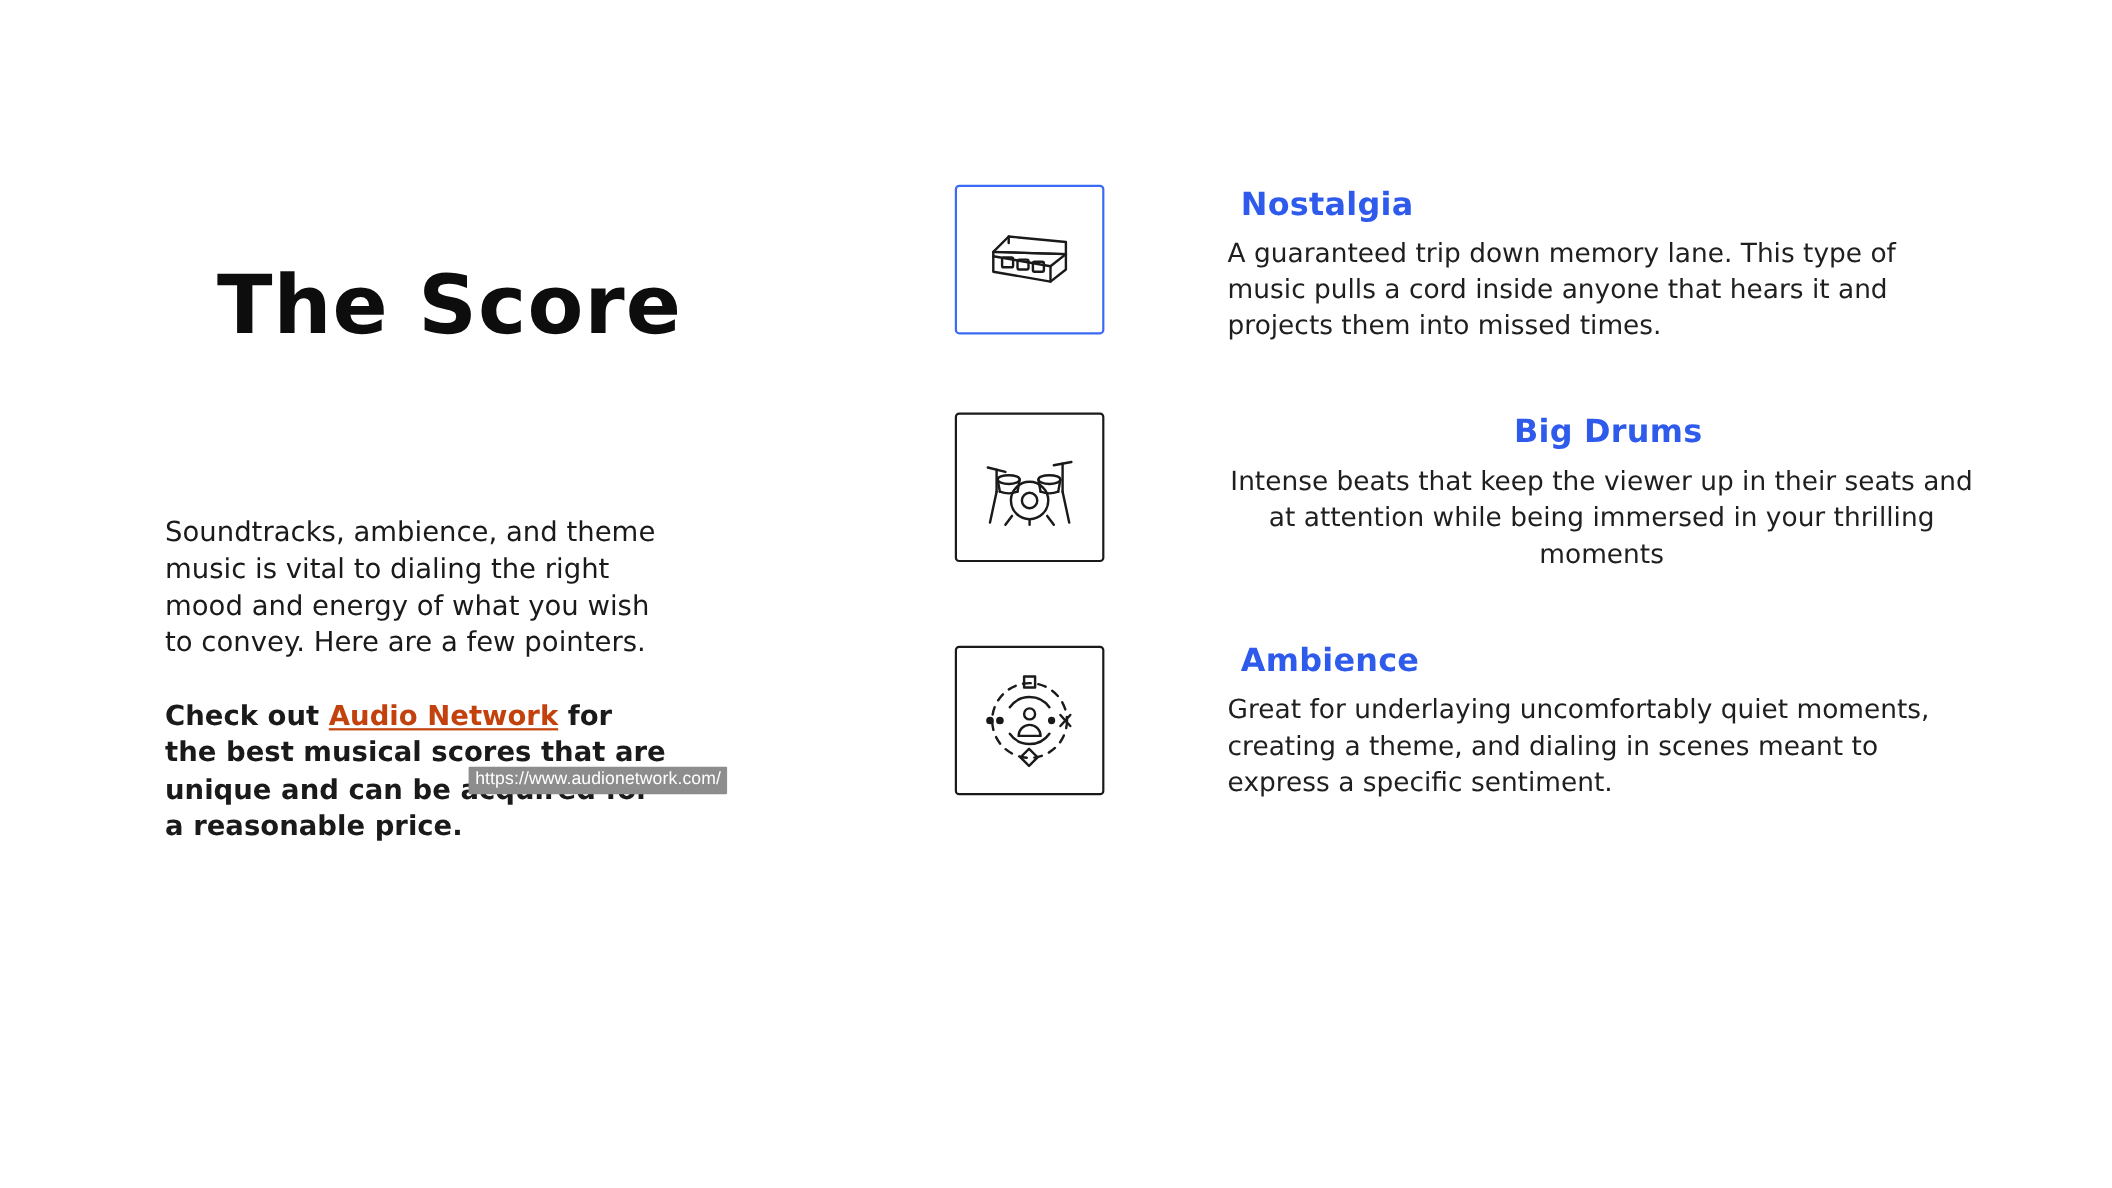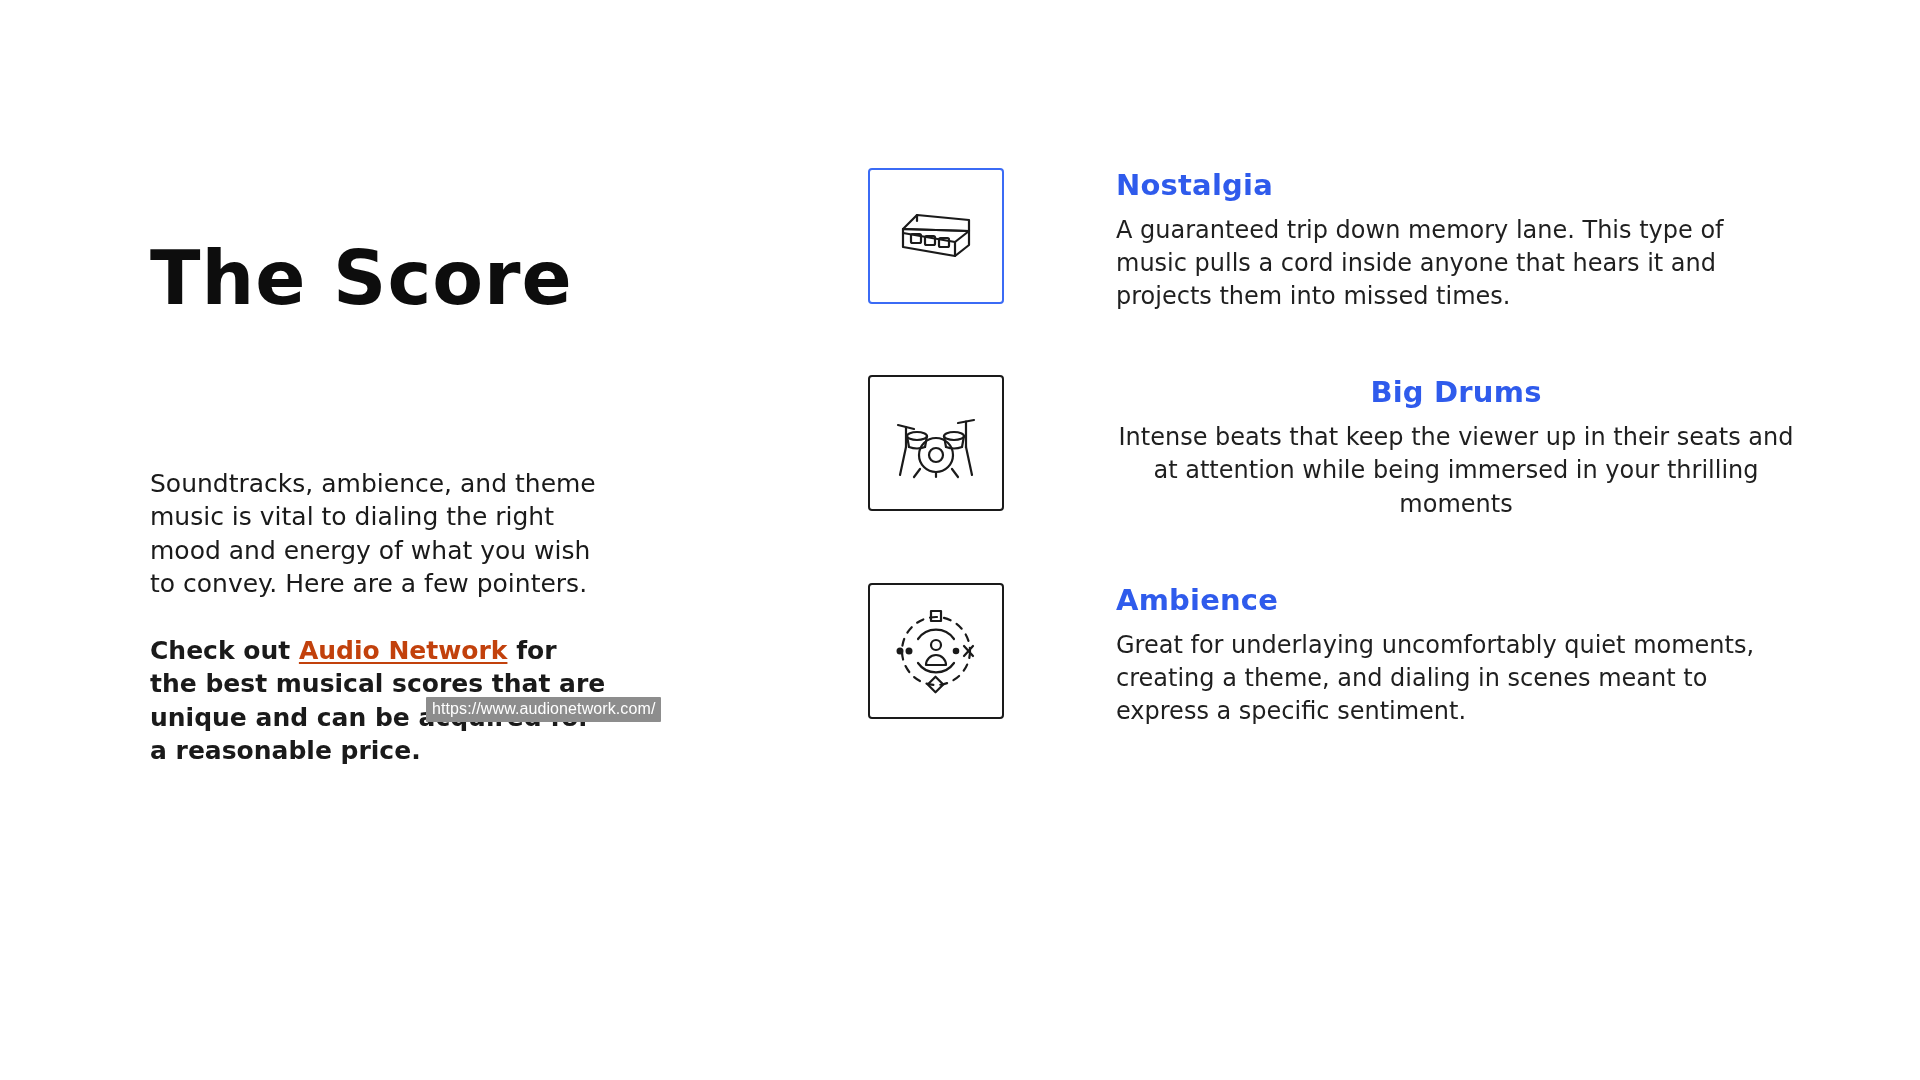--- a/index.html
+++ b/index.html
@@ -31,20 +31,21 @@
   }
 
   .slide-title {
     font-family: "DejaVu Sans", sans-serif;
     font-weight: 700;
     font-size: 74px;
     letter-spacing: 1px;
     line-height: 1.05;
     color: #0d0d0d;
     margin: 0 0 0 0;
+    text-align: right;
   }
 
   .left-body {
     position: absolute;
     left: 150px;
     top: 455px;
     width: 460px;
     font-size: 25px;
     line-height: 1.33;
     color: #1a1a1a;
@@ -116,35 +117,35 @@
 
   .row-text {
     margin-left: 112px;
     width: 680px;
   }
 
   .row-title {
     font-size: 29px;
     font-weight: 700;
     color: #2f5bec;
-    margin: 0 0 12px 0;
+    margin: 0 0 12px 12px;
     letter-spacing: 0.2px;
   }
 
   .row-desc {
     font-size: 24px;
     line-height: 1.38;
     color: #1f1f1f;
     margin: 0;
   }
 
   
   .row-1 { margin-bottom: 62px; }
   .row-2 { margin-bottom: 62px; text-align: center; }
-  .row-3 { margin-bottom: 0; }
+  .row-3 { margin-bottom: 0; align-items: center; }
 
   svg { display: block; }
 </style>
 </head>
 <body>
 
 <div class="slide">
 
   <div class="left-col">
     <h1 class="slide-title">The Score</h1>

